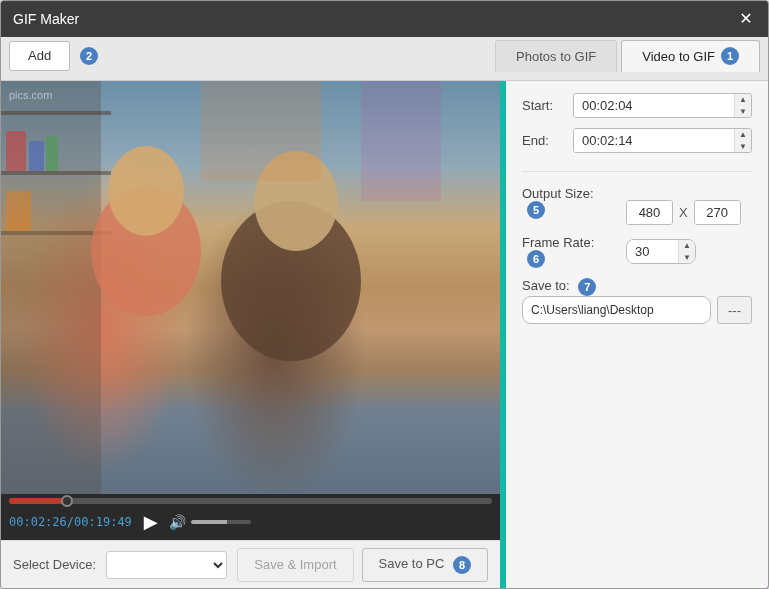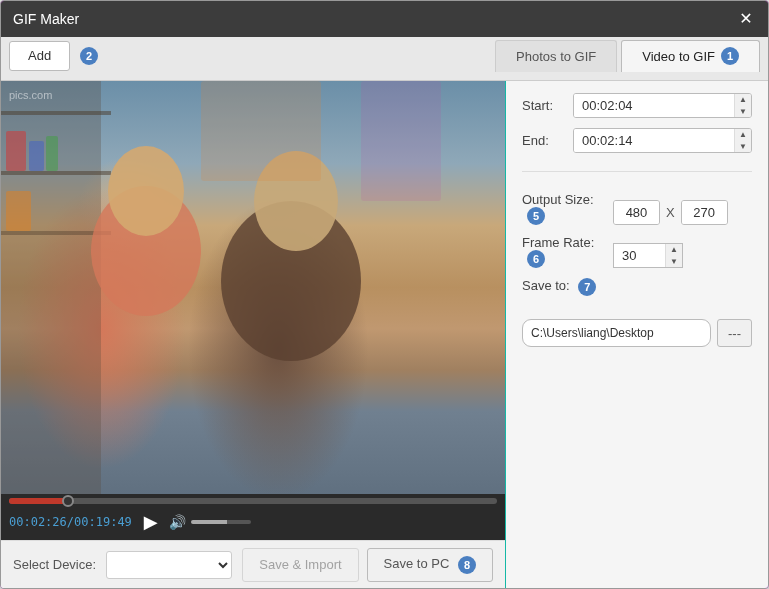--- a/index.html
+++ b/index.html
@@ -112,21 +112,21 @@
       flex: 1;
       overflow: hidden;
     }
 
     .video-panel {
       width: 505px;
       flex-shrink: 0;
       display: flex;
       flex-direction: column;
       background: #fff;
-      border-right: 1px solid #14b8a6;
+      border-right: 6px solid #14b8a6;
     }
 
     .video-area {
       flex: 1;
       background: #1a1a1a;
       position: relative;
       overflow: hidden;
     }
 
     .video-placeholder {
@@ -347,23 +347,23 @@
     }
 
     .divider {
       border: none;
       border-top: 1px solid #ddd;
       margin: 8px 0;
     }
 
     .output-row {
       display: flex;
-      align-items: flex-end;
+      align-items: center;
       margin-bottom: 10px;
-      gap: 11px;
+      gap: 24px;
     }
 
     .output-label {
       font-size: 13px;
       color: #444;
       width: 80px;
       flex-shrink: 0;
     }
 
     .size-inputs {
@@ -393,41 +393,41 @@
 
     .x-label {
       font-size: 13px;
       color: #555;
     }
 
     .frame-input-wrap {
       display: flex;
       align-items: stretch;
       border: 1px solid #bbb;
-      border-radius: 0;
+      border-radius: 8px;
       overflow: hidden;
       background: white;
       width: 70px;
     }
 
     .frame-input {
       border: none;
       outline: none;
       padding: 4px 8px;
       font-size: 13px;
       color: #333;
       background: white;
       flex: 1;
       width: 40px;
     }
 
     .saveto-label {
       font-size: 13px;
       color: #444;
-      margin-bottom: 23px;
+      margin-bottom: 0;
     }
 
     .saveto-row {
       display: flex;
       align-items: center;
       gap: 6px;
       margin-bottom: 10px;
     }
 
     .saveto-input {

